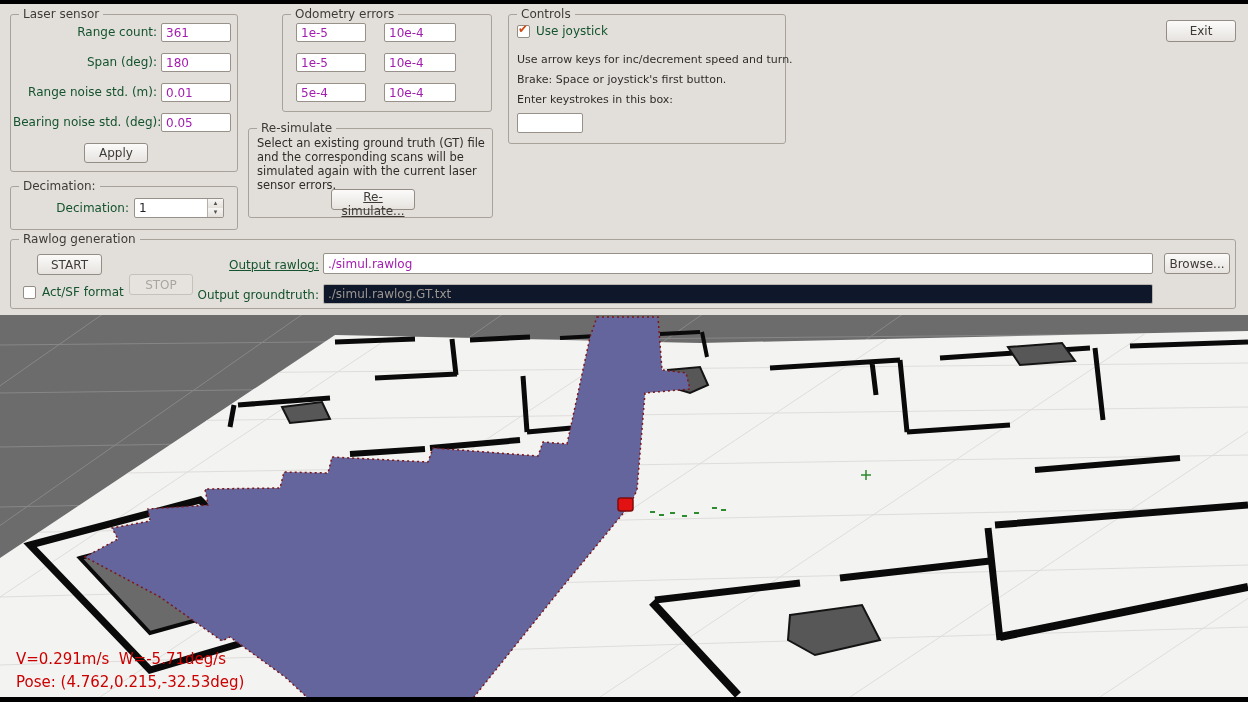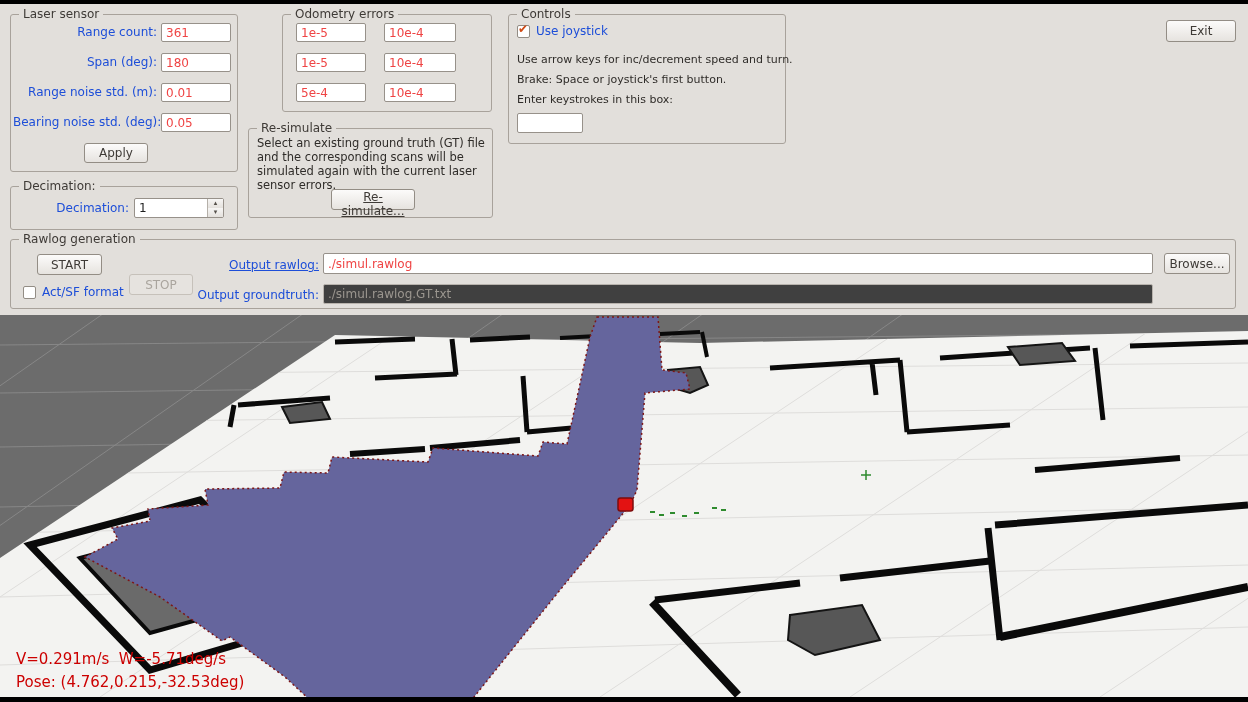--- a/index.html
+++ b/index.html
@@ -1,25 +1,25 @@
 <!DOCTYPE html>
 <html><head>
 <meta charset="utf-8">
 <style>
   html,body{margin:0;padding:0;background:#000;}
   .app{position:relative;width:1248px;height:702px;background:#000;overflow:hidden;
        font-family:"DejaVu Sans","Liberation Sans",sans-serif;font-size:12px;color:#2f2c29;}
   .panel{position:absolute;left:0;top:4px;width:1248px;height:311px;background:#e2dfdb;}
   .group{position:absolute;border:1px solid #a8a29b;border-radius:3px;box-sizing:border-box;}
   .legend{position:absolute;top:-8px;left:8px;background:#e2dfdb;padding:0 4px;font-size:12px;color:#3e3a36;white-space:nowrap;}
-  .lbl{position:absolute;font-size:12px;color:#1d4ed8;white-space:nowrap;}
+  .lbl{position:absolute;font-size:12px;color:#14532d;white-space:nowrap;}
   .r{text-align:right;}
   .tin{position:absolute;box-sizing:border-box;height:19px;background:#fff;border:1px solid #97918a;
-       border-radius:2px;font-family:inherit;font-size:12px;color:#ef4444;padding:0 4px;}
-  .tin:disabled,.tin.dis{background:#404040;color:#9b968f;border-color:#b8b3ad;}
+       border-radius:2px;font-family:inherit;font-size:12px;color:#a21caf;padding:0 4px;}
+  .tin:disabled,.tin.dis{background:#0f172a;color:#9b968f;border-color:#b8b3ad;}
   .btn{position:absolute;box-sizing:border-box;border:1px solid #938d85;border-radius:3px;
        background:linear-gradient(#fcfbfa,#e6e3df);font-family:inherit;font-size:12px;color:#3e3a36;
        text-align:center;cursor:pointer;padding:0;}
   .btn.dis{color:#aaa59e;background:#e6e3df;border-color:#c6c1ba;cursor:default;}
   .cb{position:absolute;width:13px;height:13px;background:#fff;border:1px solid #938d85;border-radius:2px;
       box-sizing:border-box;}
   .cb .chk{position:absolute;left:0px;top:-3px;font-size:12px;color:#cf4913;line-height:13px;}
   .spin{position:absolute;width:90px;height:20px;box-sizing:border-box;background:#fff;
         border:1px solid #97918a;border-radius:2px;}
   .spin .val{position:absolute;left:4px;top:0;line-height:18px;font-size:12px;color:#1e1e1e;}

